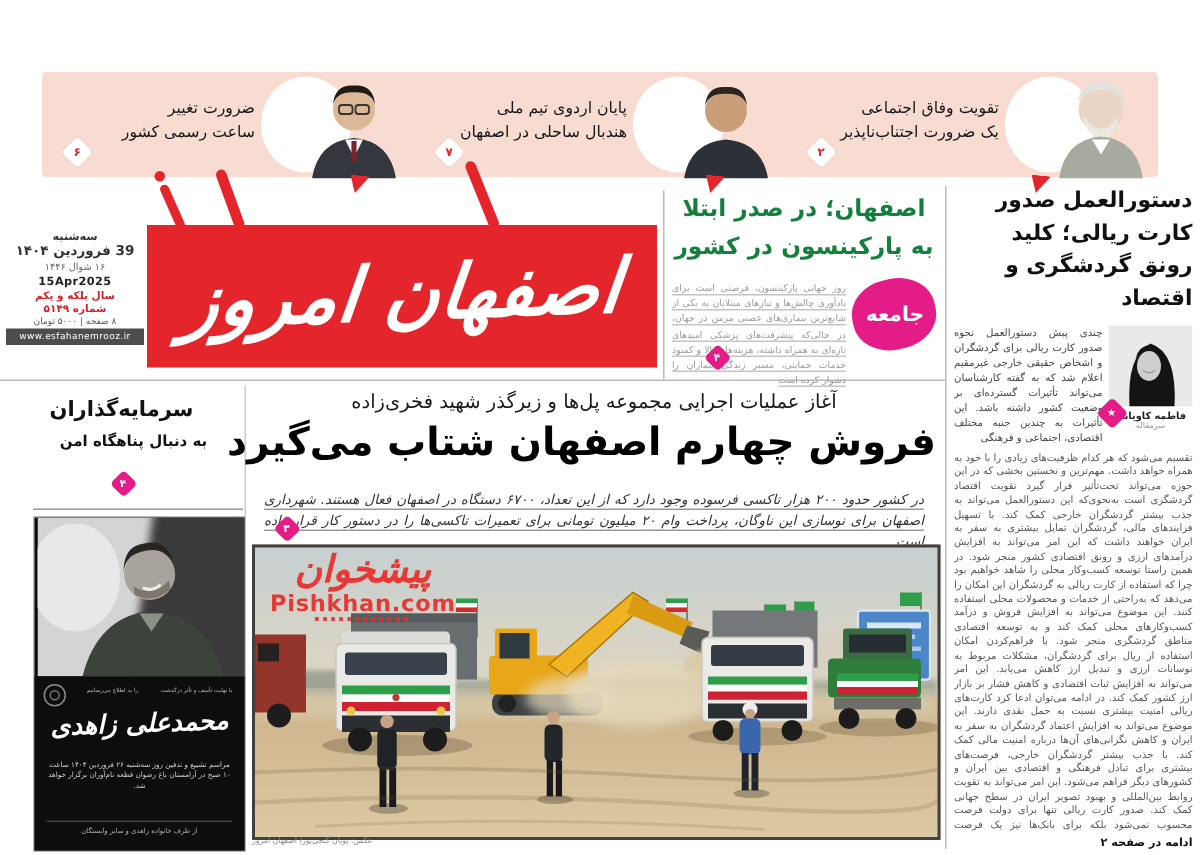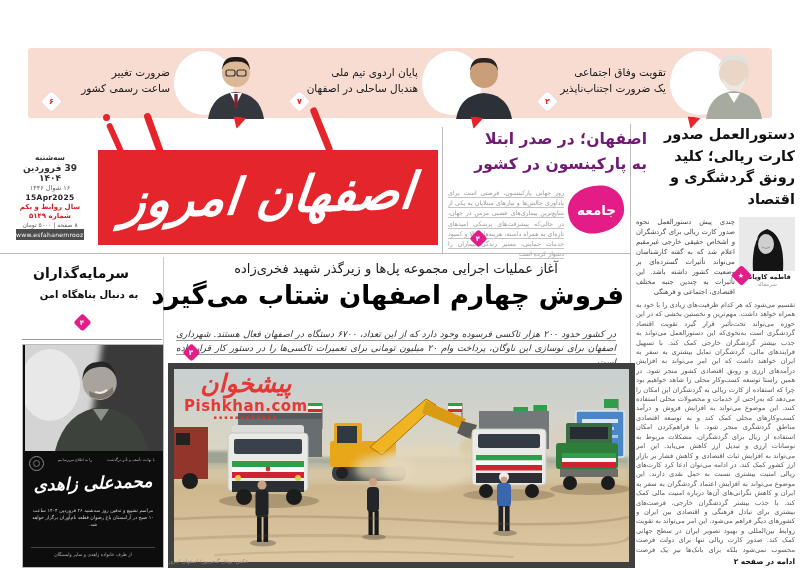--- a/index.html
+++ b/index.html
@@ -18,35 +18,35 @@
             box-shadow:0 0 1px rgba(0,0,0,.15);}
   .wdiamond span{transform:rotate(-45deg);color:#e4252b;font-size:8px;font-weight:bold;}
   .tail{width:13px;height:12px;background:#e4252b;clip-path:polygon(0 0,100% 0,32% 100%);transform:rotate(6deg);}
 
   
   .logo-box{left:98px;top:150px;width:340px;height:95px;background:#e4252b;overflow:visible;}
   .logo-text{display:block;width:100%;text-align:center;color:#fff;font-weight:bold;font-style:italic;
              font-size:50px;line-height:92px;transform:skewX(-8deg) rotate(-2deg);white-space:nowrap;}
   .flourish{background:#e4252b;border-radius:4px;}
   .datecol{left:4px;top:152px;width:92px;text-align:center;color:#333;}
-  .datecol div{margin:1px 12px;}
+  .datecol div{margin:1px 0;}
   .d-weekday{font-size:7.5px;font-weight:bold;}
   .d-shamsi{font-size:9px;font-weight:bold;}
   .d-hijri{font-size:6.5px;color:#666;}
   .d-greg{font-size:7.5px;font-weight:bold;color:#222;letter-spacing:.3px;}
   .d-red{font-size:7px;color:#d21f26;font-weight:bold;}
   .d-pages{font-size:6px;color:#555;}
   .d-site{margin-top:3px;background:#4d4d4d;color:#fff;font-size:6px;padding:2px 0;letter-spacing:.3px;}
 
   .vline{width:1px;background:#bbb;}
   .hline{height:1px;background:#bbb;}
 
   
-  .pk-head{left:467px;top:127px;width:180px;font-size:15.5px;line-height:25px;font-weight:bold;
-           color:#701a75;text-align:right;}
+  .pk-head{left:446px;top:127px;width:180px;font-size:15.5px;line-height:25px;font-weight:bold;
+           color:#15803d;text-align:center;}
   .society{left:568px;top:186px;width:56px;height:47px;background:#e31c87;border-radius:46%;
            transform:rotate(-12deg);display:flex;align-items:center;justify-content:center;}
   .society span{transform:rotate(12deg);color:#fff;font-weight:bold;font-size:13.5px;}
   .pk-lead{left:448px;top:188px;width:116px;font-size:6.2px;line-height:10.2px;color:#999;
            text-align:justify;text-decoration:underline;text-decoration-color:#c4c4c4;text-underline-offset:2px;}
   .mdiamond{width:13px;height:13px;background:#e31c87;transform:rotate(45deg);border-radius:3px;
             display:flex;align-items:center;justify-content:center;}
   .mdiamond span{transform:rotate(-45deg);color:#fff;font-size:7px;font-weight:bold;}
 
   
@@ -60,21 +60,21 @@
   .role{font-size:5.5px;color:#999;text-align:center;}
   .edit-body{flex:1;overflow:hidden;font-size:6.7px;line-height:9.4px;color:#555;text-align:justify;margin:4px 0 0;}
   .edit-cont{font-size:7.5px;font-weight:bold;color:#111;text-align:right;padding-top:3px;}
 
   
   .kicker{left:170px;top:261px;width:452px;text-align:center;font-size:13px;font-weight:normal;color:#1a1a1a;}
   .mainhead{left:168px;top:280px;width:456px;text-align:center;font-size:26px;font-weight:bold;color:#000;
             letter-spacing:-.5px;white-space:nowrap;}
   .subhead{left:176px;top:327px;width:440px;font-size:9px;line-height:14px;font-style:italic;color:#333;
            text-align:justify;text-decoration:underline;text-decoration-color:#999;text-underline-offset:3px;}
-  .photo-frame{left:168px;top:363px;width:455px;height:193px;border:6px solid #404040;background:#cdb893;overflow:hidden;}
+  .photo-frame{left:168px;top:363px;width:455px;height:193px;border:2px solid #404040;background:#cdb893;overflow:hidden;}
   .watermark{position:absolute;left:10px;top:2px;color:#e8302e;direction:rtl;text-align:center;opacity:.95;}
   .wm-fa{font-size:25px;font-weight:bold;font-style:italic;line-height:26px;}
   .wm-en{font-size:15px;font-weight:bold;font-family:"DejaVu Sans",sans-serif;letter-spacing:.5px;}
   .wm-dots{font-size:5px;letter-spacing:2px;line-height:5px;}
   .caption{left:168px;top:558px;width:150px;font-size:5.2px;color:#8a8a8a;text-align:left;}
 
   
   .inv{left:0;top:263px;width:162px;text-align:center;font-weight:bold;color:#111;}
   .inv-l1{font-size:14px;line-height:21px;}
   .inv-l2{font-size:10px;line-height:21px;margin-left:16px;}
@@ -162,21 +162,21 @@
 
   <div class="abs tail" style="left:233px;top:117px;"></div>
   <div class="abs tail" style="left:470px;top:117px;"></div>
   <div class="abs tail" style="left:687px;top:117px;"></div>
 
   <div class="abs datecol">
     <div class="d-weekday">سه‌شنبه</div>
     <div class="d-shamsi">39 فروردین ۱۴۰۴</div>
     <div class="d-hijri">۱۶ شوال ۱۴۴۶</div>
     <div class="d-greg" dir="ltr">15Apr2025</div>
-    <div class="d-red">سال روابط و یکم</div>
+    <div class="d-red">سال بلکه و یکم</div>
     <div class="d-red">شماره ۵۱۴۹</div>
     <div class="d-pages">۸ صفحه | ۵۰۰۰ تومان</div>
     <div class="d-site" dir="ltr">www.esfahanemrooz.ir</div>
   </div>
 
   <div class="abs flourish" style="left:150px;top:112px;width:7px;height:42px;transform:rotate(-20deg);"></div>
   <div class="abs flourish" style="left:318px;top:106px;width:7px;height:48px;transform:rotate(-22deg);"></div>
   <div class="abs flourish" style="left:112px;top:122px;width:6px;height:32px;transform:rotate(-24deg);"></div>
   <div class="abs flourish" style="left:103px;top:114px;width:7px;height:7px;border-radius:50%;"></div>
 

